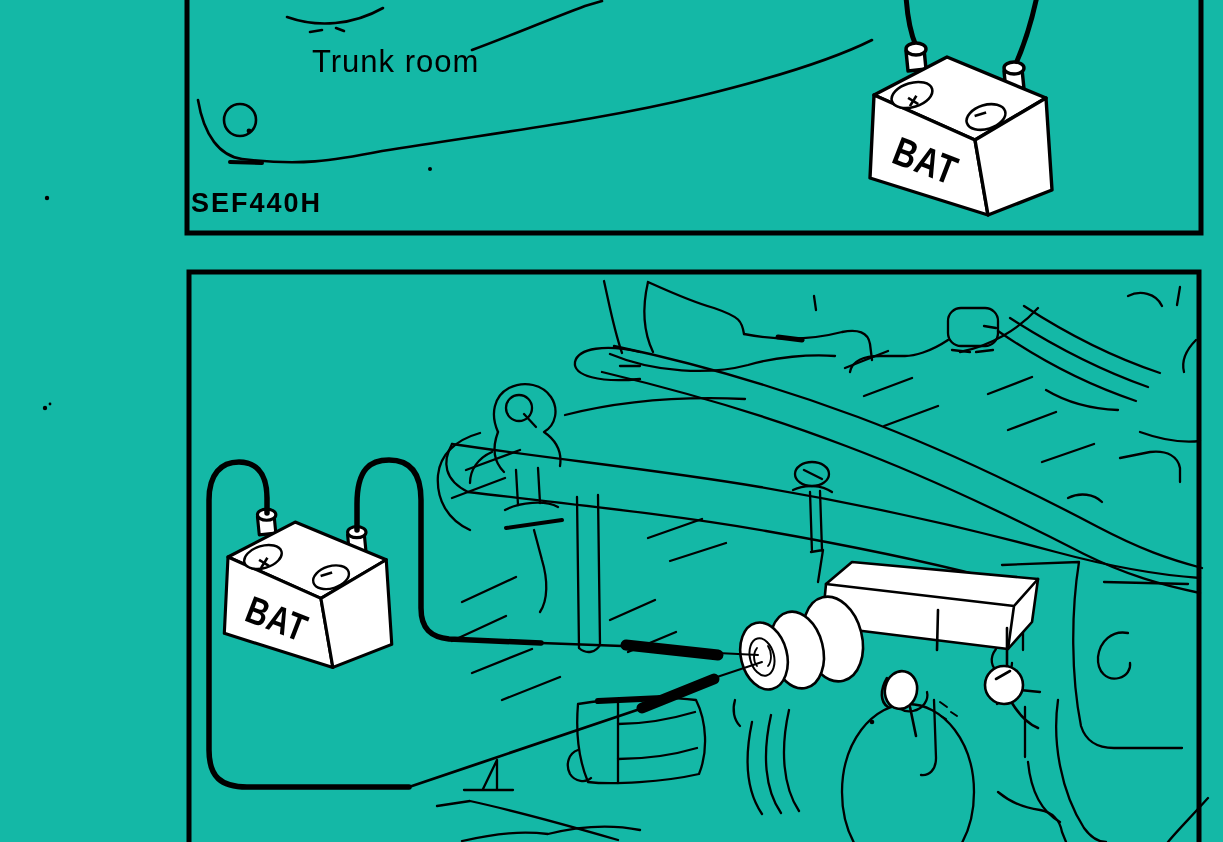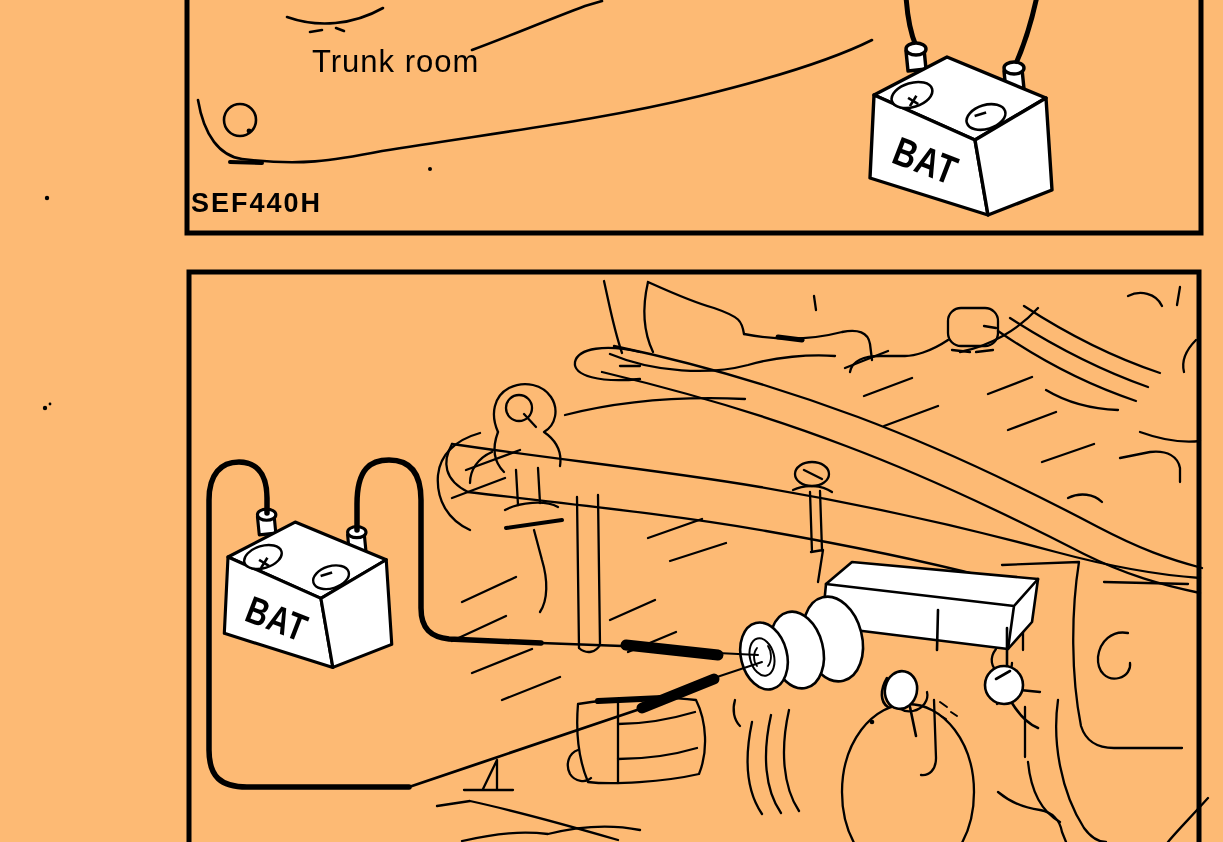--- a/index.html
+++ b/index.html
@@ -1,16 +1,16 @@
 <!DOCTYPE html>
 <html><head>
 <meta charset="utf-8">
 <style>
   html,body{margin:0;padding:0;background:#ffffff;}
-  .page{position:relative;width:1223px;height:842px;overflow:hidden;background:#fdba74;
+  .page{position:relative;width:1223px;height:842px;overflow:hidden;background:#14b8a6;
         font-family:"Liberation Sans", sans-serif;}
   svg{position:absolute;left:0;top:0;}
   text{fill:#000;}
   .lbl{font-size:31px;letter-spacing:1px;}
   .code{font-size:27px;font-weight:600;letter-spacing:2px;}
   .bat{font-size:36px;font-weight:700;letter-spacing:1px;}
   .term{font-size:24px;font-weight:700;}
 </style>
 </head>
 <body>

